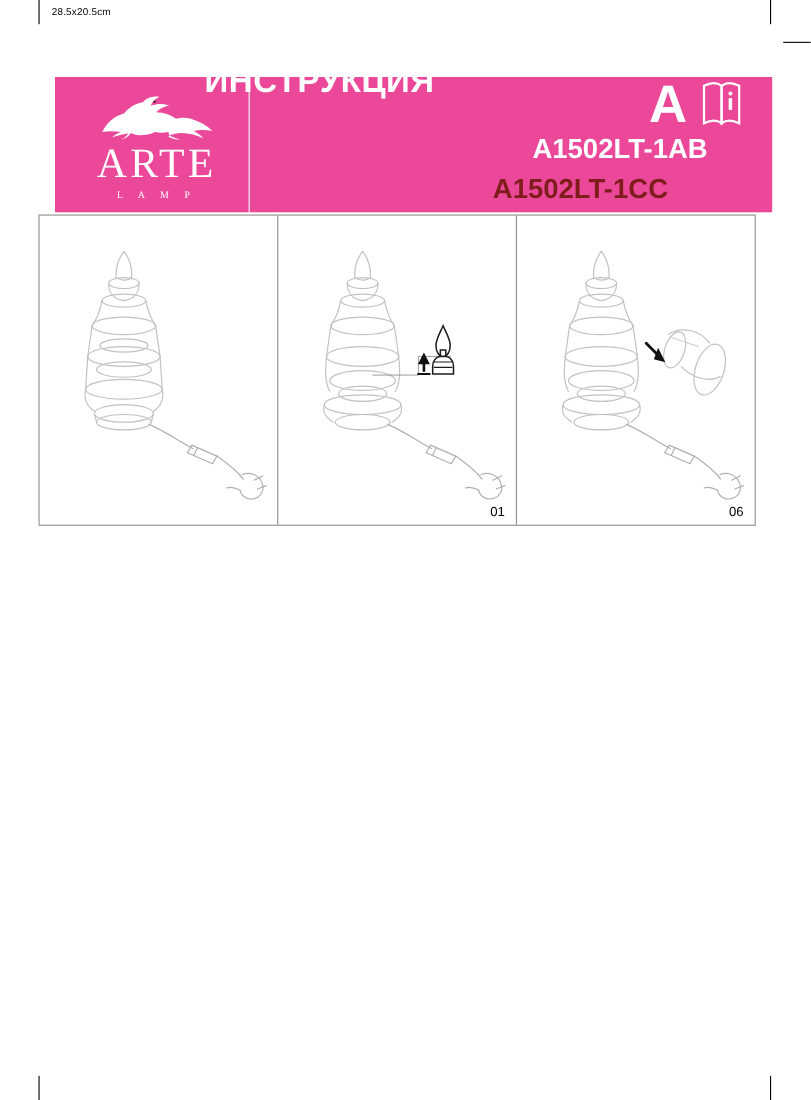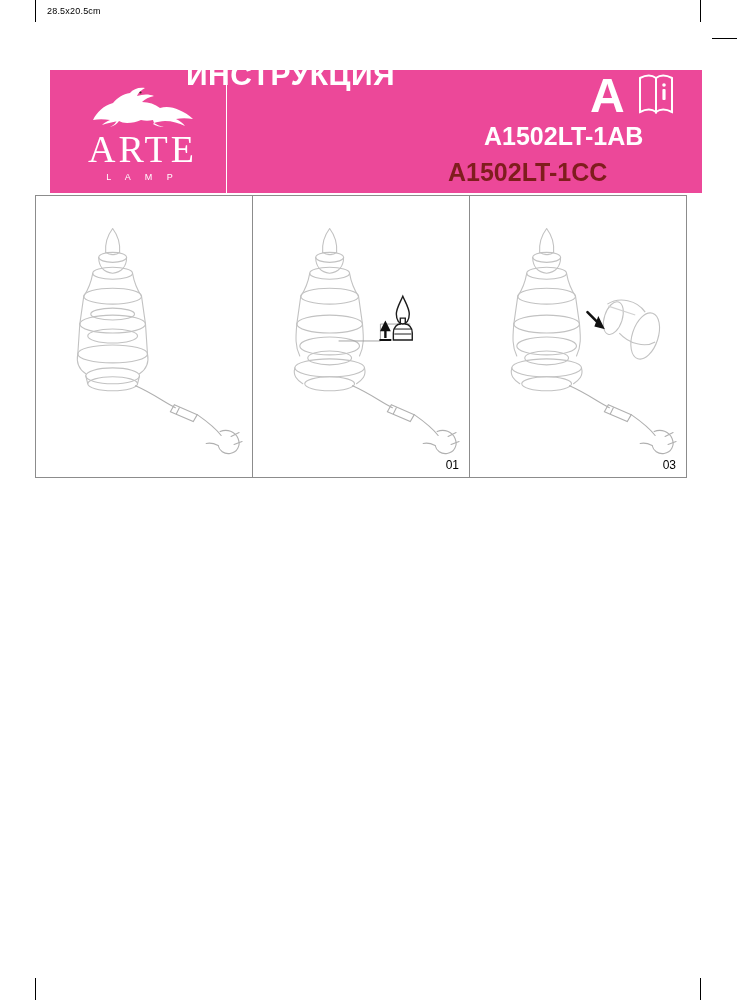--- a/index.html
+++ b/index.html
@@ -61,21 +61,21 @@
   }
   .logo-word {
     font-family: "Liberation Serif", serif;
     font-size: 38px;
     letter-spacing: 3px;
     line-height: 38px;
     margin-top: 2px;
     color: #ffffff;
   }
   .logo-sub {
-    font-family: Liberation Sans, sans-serif;
+    font-family: Liberation Serif, serif;
     font-size: 9px;
     letter-spacing: 6px;
     margin-top: 4px;
     color: #ffffff;
   }
   .header-divider {
     position: absolute;
     left: 176px;
     top: 0;
     width: 1px;
@@ -360,16 +360,16 @@
         <path d="M138 108 C150 100 168 104 176 116"></path>
         <path d="M150 137 C160 148 176 152 186 146"></path>
         <path d="M139 110 L166 119" stroke="#d2d2d2"></path>
       </g>
 
       <g stroke="#111111" stroke-width="2.6" fill="#111111" stroke-linecap="round">
         <path d="M118 116 L131 129"></path>
         <path d="M134 132 L126 130 L129 122 Z" stroke-width="1.6"></path>
       </g>
     </svg>
-    <div class="panel-num">03</div>
+    <div class="panel-num">06</div>
   </div>
 
 </div>
 
 </body></html>

